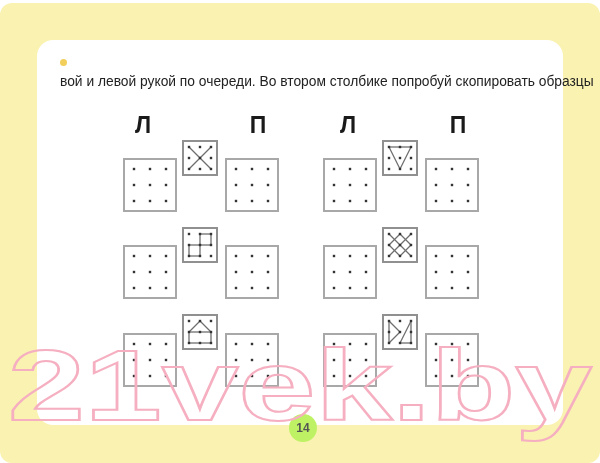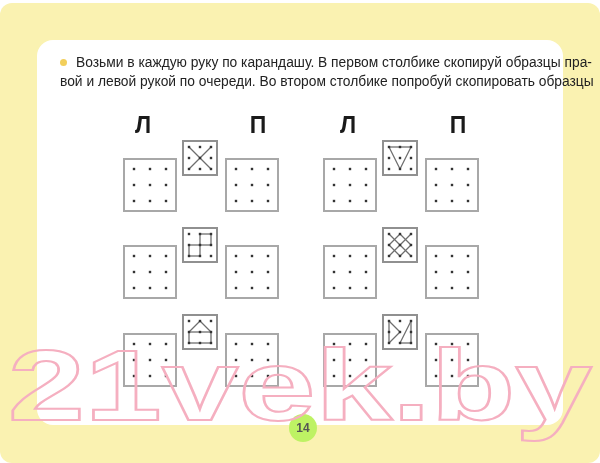--- a/index.html
+++ b/index.html
@@ -42,21 +42,21 @@
   .watermark{position:absolute;left:0;top:0;z-index:4;pointer-events:none;}
 </style>
 </head>
 <body>
 
 <div id="canvas">
   <div class="frame" style="background: rgb(250, 242, 177);"></div>
   <div class="card"></div>
 
   <div class="instr">
-    <div><span class="bullet" style="background: rgb(242, 207, 91);"></span><span>Возьми в каждую руку по карандашу. В первом столбике скопируй образцы пра-</span></div>
+    <div><span class="bullet" style="background: rgb(242, 207, 91);"></span></div>
     <div>вой и левой рукой по очереди. Во втором столбике попробуй скопировать образцы</div>
   </div>
 
   <div class="hdr h1">Л</div>
   <div class="hdr h2">П</div>
   <div class="hdr h3">Л</div>
   <div class="hdr h4">П</div>
 
   <div id="grid">
       <div class="sq sq-dot" style="left: 123px; top: 158px;">

